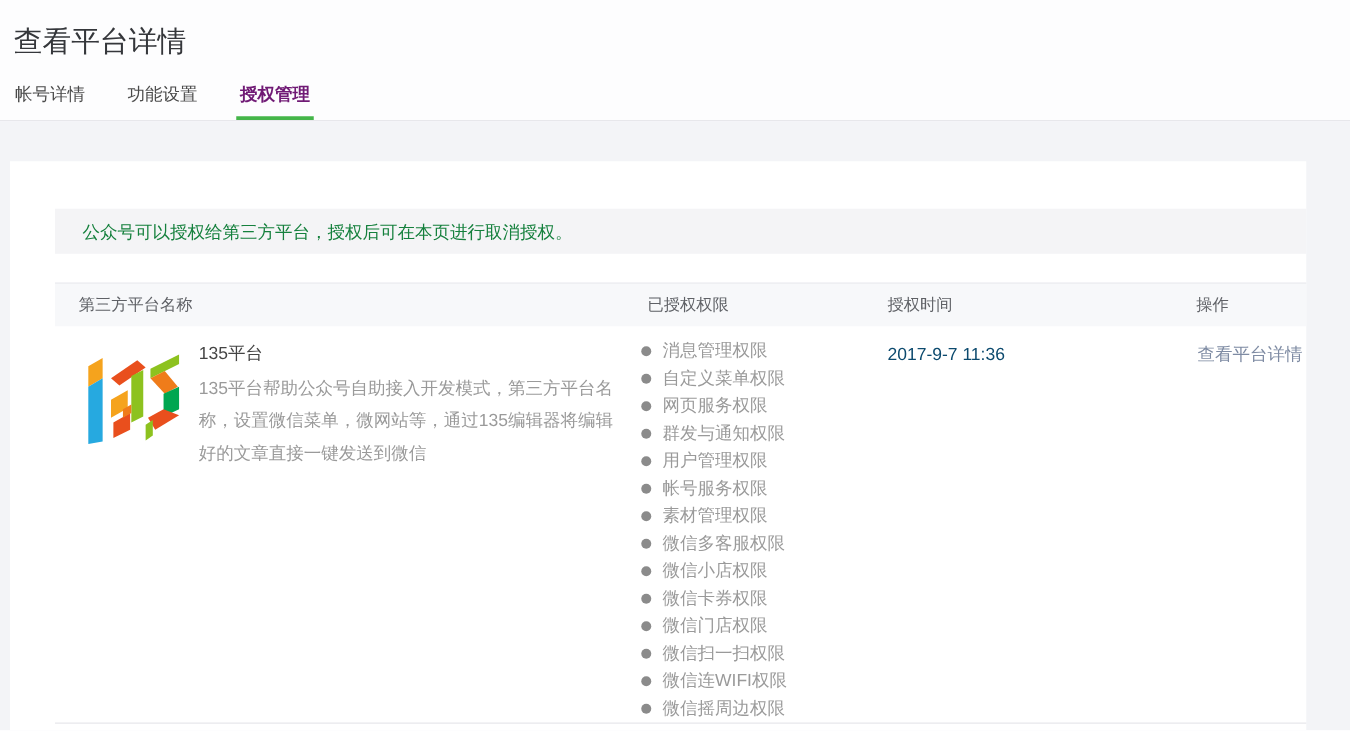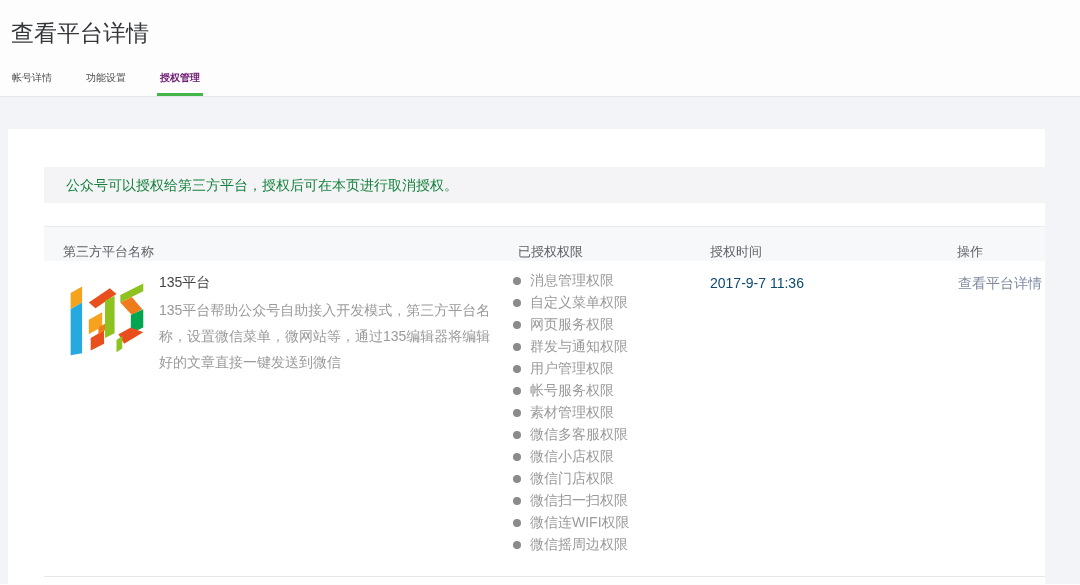--- a/index.html
+++ b/index.html
@@ -16,21 +16,21 @@
   .page-header { background:#fdfdfe; }
   .page-title {
     font-size:23px; font-weight:400; color:#35373b;
     padding:17px 0 0 11px; height:50px; line-height:32px;
   }
   .tab-bar {
     display:flex; gap:28px; padding-left:9px; margin-top:14px;
     border-bottom:1px solid #e7e7eb; align-items:flex-end; height:33px;
   }
   .tab {
-    font-size:10px; color:#4a4a4a; padding:0 3px 11px 3px;
+    font-size:14px; color:#4a4a4a; padding:0 3px 11px 3px;
     cursor:pointer; white-space:nowrap;
   }
   .tab.active {
     color:#701a75;
     box-shadow:inset 0 -3px 0 0 #44b549;
     font-weight:bold;
   }
 
   
   .content-bg {
@@ -48,21 +48,21 @@
   .notice {
     width:1001px; height:36px; background:#f4f4f6;
     font-size:14px; color:#15803d; line-height:36px;
     padding-left:22px; margin-bottom:23px;
     white-space:nowrap; overflow:hidden;
   }
 
   
   .auth-table { width:1001px; }
   .thead {
-    display:flex; align-items:flex-end;
+    display:flex; align-items:center;
     height:35px; background:#f7f8fa; border-top:1px solid #ebecf0;
     font-size:13px; color:#5f6166;
   }
   .col1 { width:466px; padding-left:19px; }
   .col2 { width:192px; padding-left:8px; }
   .col3 { width:230px; padding-left:8px; }
   .col4 { width:113px; padding-left:25px; }
 
   .trow {
     display:flex; padding-top:9px; border-bottom:1px solid #e7e7eb;
@@ -176,20 +176,24 @@
                 <li>
                   <span class="bullet"></span>
                   <span>微信多客服权限</span>
                 </li>
                 <li>
                   <span class="bullet"></span>
                   <span>微信小店权限</span>
                 </li>
                 <li>
                   <span class="bullet"></span>
+                  <span>微信卡券权限</span>
+                </li>
+                <li>
+                  <span class="bullet"></span>
                   <span>微信门店权限</span>
                 </li>
                 <li>
                   <span class="bullet"></span>
                   <span>微信扫一扫权限</span>
                 </li>
                 <li>
                   <span class="bullet"></span>
                   <span>微信连WIFI权限</span>
                 </li>

